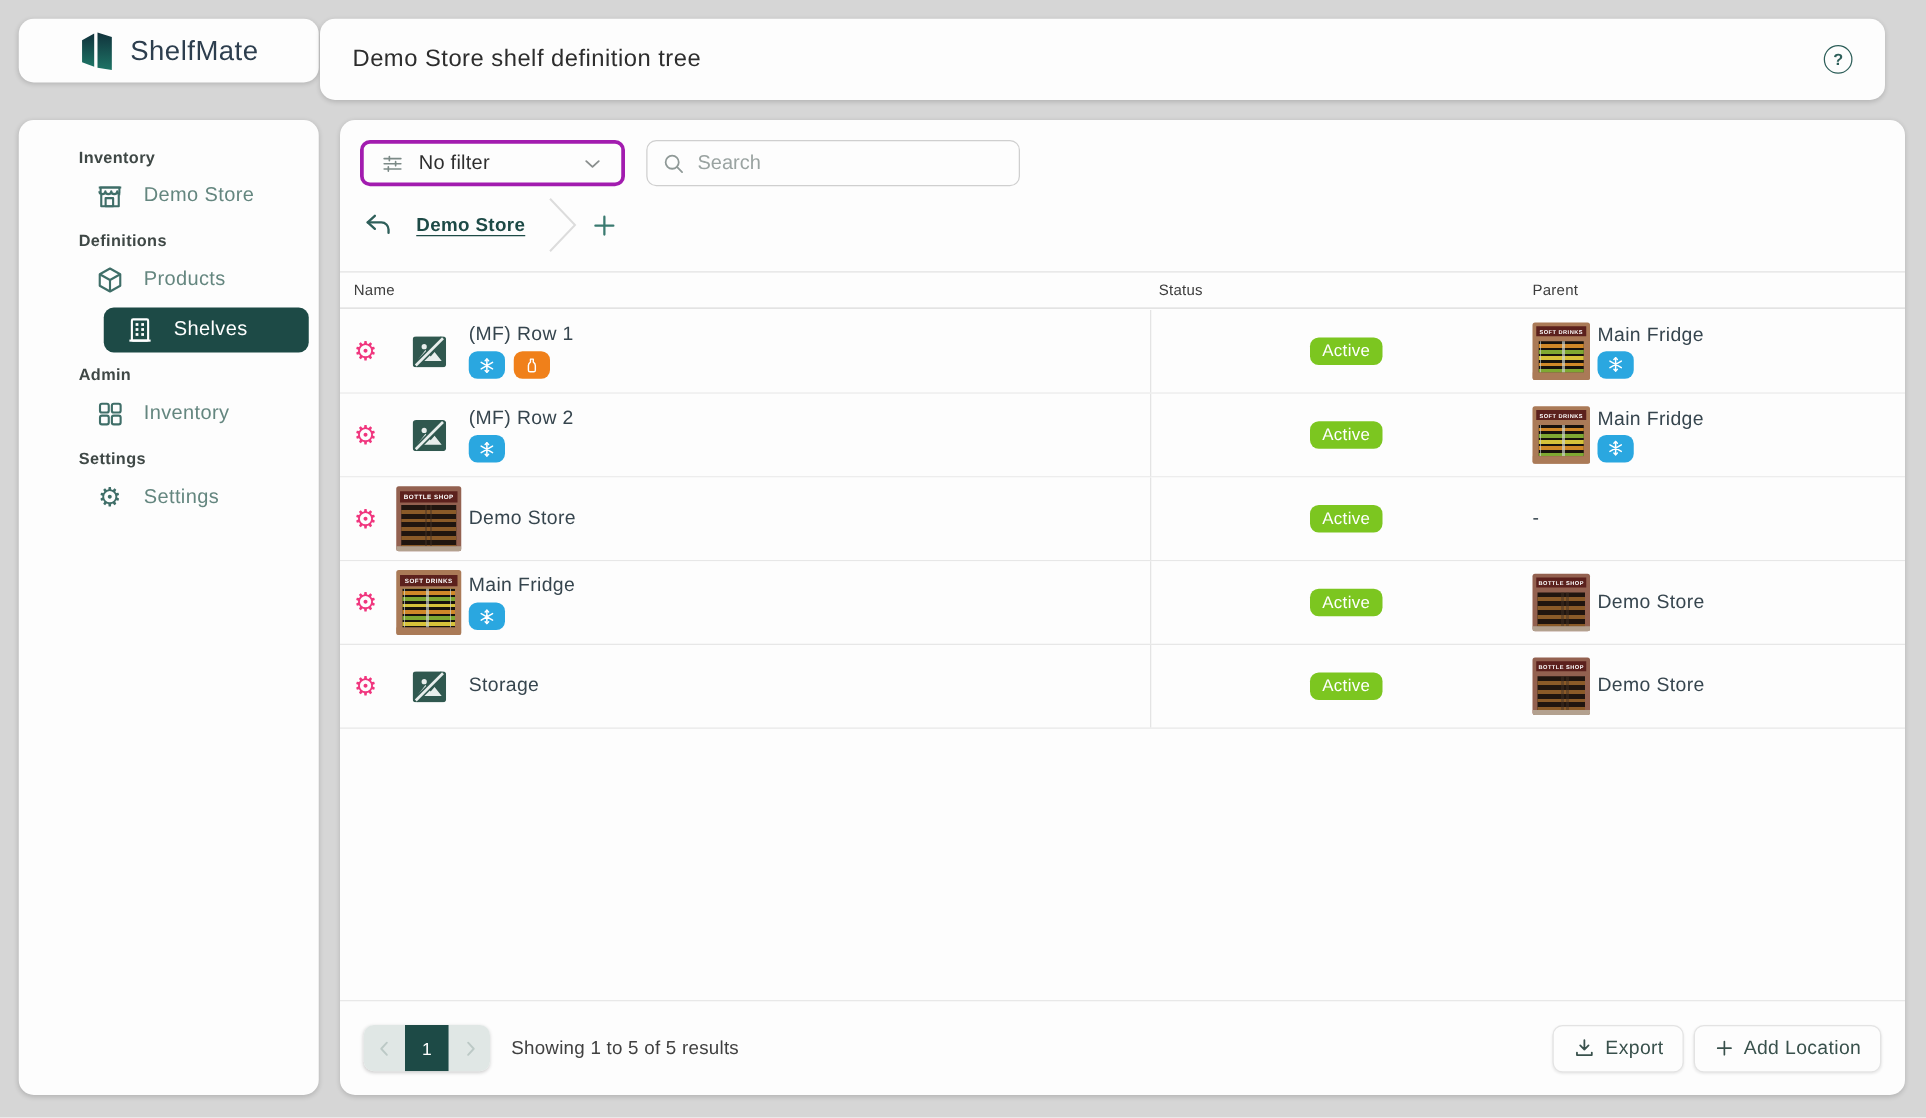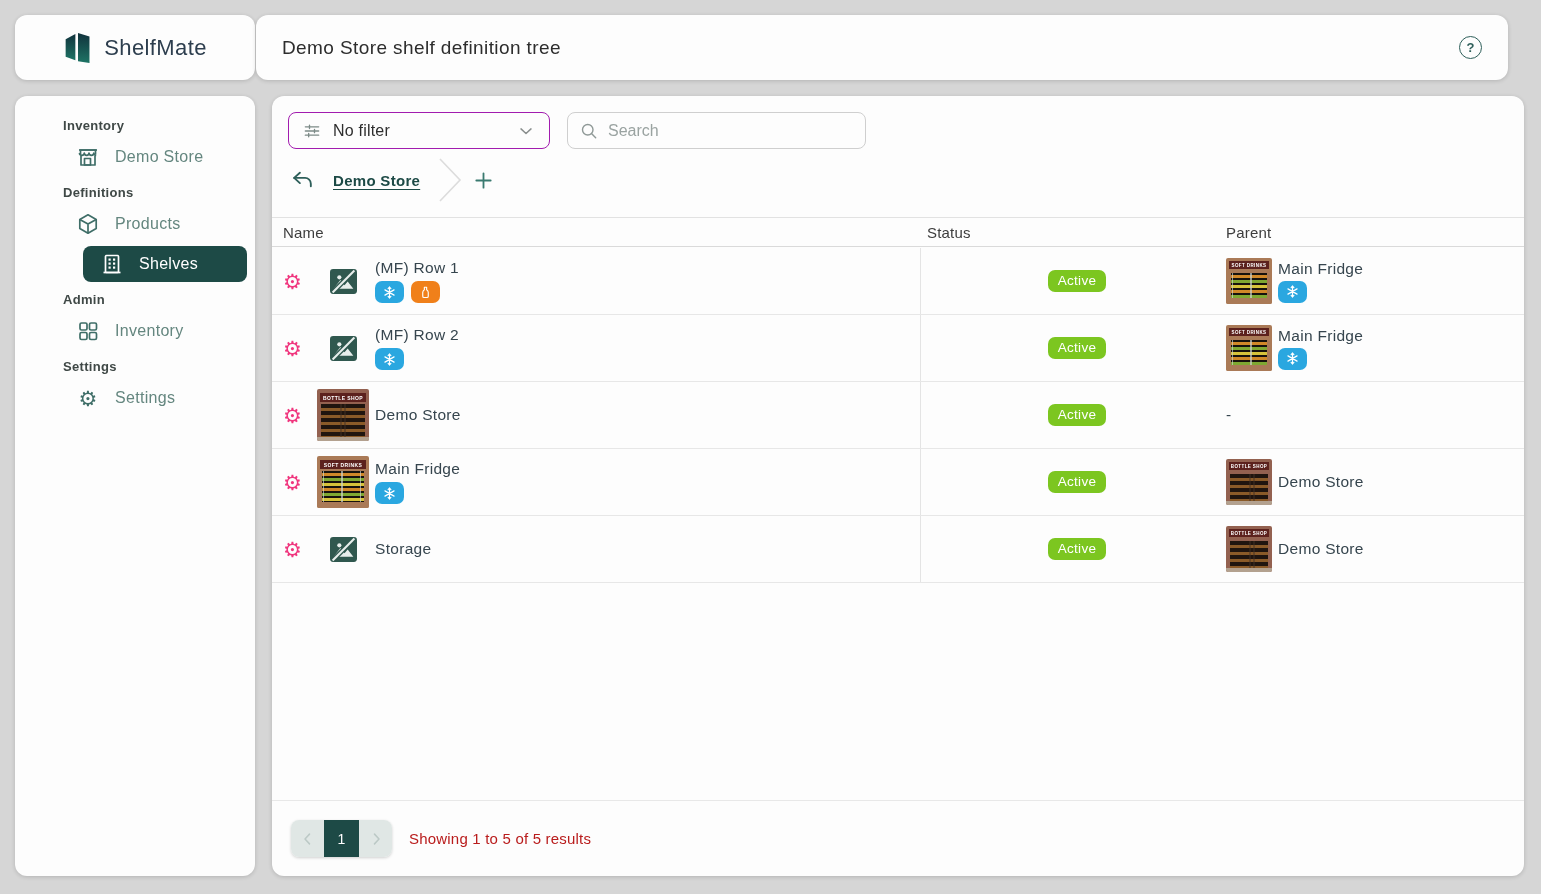--- a/index.html
+++ b/index.html
@@ -2,21 +2,21 @@
 <html><head>
 <meta charset="utf-8">
 <style>
   * { margin:0; padding:0; box-sizing:border-box; }
   html,body { width:1541px; height:894px; overflow:hidden; }
   body { background:#d6d6d6; font-family:"Liberation Sans", sans-serif; color:#2f2f2f; position:relative; }
 
   .card { position:absolute; background:#fdfdfd; border-radius:12px; box-shadow:0 1px 4px rgba(0,0,0,.16); }
 
   
-  #logo-card { left:15px; top:15px; width:240px; height:65px; display:flex; align-items:center; justify-content:center; gap:11px; }
+  #logo-card { left:15px; top:15px; width:240px; height:51px; display:flex; align-items:center; justify-content:center; gap:11px; }
   .logo-name { font-size:22px; color:#2d3e4e; letter-spacing:.4px; }
 
   
   #nav-card { left:15px; top:96px; width:240px; height:780px; padding-top:12px;padding-left:36px; }
   .nav-section-label { font-size:13px; font-weight:700; color:#3f4846; margin:10px 12px 6px 12px; letter-spacing:.3px; }
   .nav-item { display:flex; align-items:center; height:36px; margin:0 8px 4px 8px; padding-left:17px; gap:15px;
               color:#64867f; font-size:16px; letter-spacing:.3px; border-radius:8px; cursor:pointer; }
   .nav-item .nv-icon { width:24px; height:24px; display:flex; align-items:center; justify-content:center; color:#3f6e68; }
   .nav-item.selected { background:#1d4a46; color:#fff;margin-left:32px; }
   .nav-item.selected .nv-icon { color:#fff; }
@@ -25,42 +25,42 @@
   
   #header-card { left:256px; top:15px; width:1252px; height:65px; display:flex; align-items:center; padding:0 26px; }
   .page-title { font-size:19px; color:#2d2d2d; letter-spacing:.4px; }
   .help-circle { margin-left:auto; width:23px; height:23px; border:1.7px solid #2e5f5a; border-radius:50%;
                  color:#2e5f5a; font-size:13px; font-weight:700; display:flex; align-items:center; justify-content:center; cursor:pointer; }
 
   
   #main-card { left:272px; top:96px; width:1252px; height:780px; }
 
   .toolbar { position:absolute; top:16px; left:16px; display:flex; gap:17px; }
-  .filter-select { width:262px; height:37px; border:1px solid #a21caf; border-radius:8px; background:#fdfdfd;
+  .filter-select { width:212px; height:37px; border:3px solid #a21caf; border-radius:8px; background:#fdfdfd;
                    display:flex; align-items:center; padding:0 13px; gap:11px; cursor:pointer; }
   .filter-select .fs-label { font-size:16px; color:#2e2e2e; letter-spacing:.2px; }
   .filter-select .chev { margin-left:auto; color:#8a8f8e; }
   .search-box { width:299px; height:37px; border:1px solid #cfcfcf; border-radius:8px; background:#fdfdfd;
                 display:flex; align-items:center; padding:0 11px; gap:9px; }
   .search-box input { border:none; outline:none; background:transparent; font-size:16px; width:230px;
                       font-family:"Liberation Sans", sans-serif; color:#2e2e2e; }
   .search-box input::placeholder { color:#9aa3a1; }
 
   .breadcrumb { position:absolute; top:64px; left:18px; height:40px; display:flex; align-items:center; }
   .back-btn { width:26px; height:26px; color:#2e5f5a; cursor:pointer; display:flex; align-items:center; }
   .crumb-link { margin-left:17px; font-size:15px; font-weight:700; letter-spacing:.3px; color:#1d4a46;
                 text-decoration:underline; text-underline-offset:3px; cursor:pointer; }
   .crumb-sep { margin:0 6px 0 12px; color:#dcdcdc; }
   .crumb-add { width:26px; height:26px; color:#3a7a70; cursor:pointer; display:flex; align-items:center; }
 
   
   .tbl-header { position:absolute; top:121px; left:0; right:0; height:30px;
                 border-top:1px solid #e2e2e2; border-bottom:1px solid #dadada;
                 display:grid; grid-template-columns:648px 306px 1fr; align-items:center;
-                font-size:15px; color:#3d3d3d; letter-spacing:.2px; }
+                font-size:12px; color:#3d3d3d; letter-spacing:.2px; }
   .tbl-header .h-name { padding-left:11px; }
   .tbl-header .h-status { padding-left:7px; }
   .tbl-rows { position:absolute; top:152px; left:0; right:0; }
   .tbl-row { display:grid; grid-template-columns:648px 306px 1fr; height:67px; border-bottom:1px solid #e7e7e7; background:#fdfdfd; }
   .cell-name { display:flex; align-items:center; padding-left:11px; }
   .row-gear { width:22px; color:#f0367e; font-size:21px; line-height:1; cursor:pointer; flex:0 0 auto; }
   .img-slot { width:52px; flex:0 0 auto; margin-left:12px; margin-right:6px; display:flex; align-items:center; justify-content:center; }
   .name-block { display:flex; flex-direction:column; gap:4px; }
   .name-text { font-size:15.5px; color:#36454e; letter-spacing:.3px; }
   .badge-row { display:flex; gap:7px; }
@@ -91,21 +91,21 @@
         linear-gradient(90deg, transparent 0 1px, #cdd5d2aa 1px 2px, transparent 2px 19px, #cdd5d2aa 19px 21px, transparent 21px 38px, #cdd5d2aa 38px 39px, transparent 39px),
         repeating-linear-gradient(180deg, rgba(0,0,0,0) 0 2px, #d08828 2px 5px, rgba(0,0,0,0) 5px 7px, #7fa832 7px 10px, rgba(0,0,0,0) 10px 12px, #d6c23a 12px 15px); }
   .thumb.soft-drinks .base { position:absolute; bottom:0; left:0; right:0; height:6px; background:#aa7a57; }
 
   
   .tbl-footer { position:absolute; left:0; right:0; bottom:0; height:76px; border-top:1px solid #e8e8e8;
                 display:flex; align-items:center; padding:0 19px; }
   .pager { display:flex; border-radius:8px; overflow:hidden; box-shadow:0 1px 3px rgba(0,0,0,.18); }
   .pg-btn { width:33px; height:37px; background:#e0e7e5; color:#bcc9c6; display:flex; align-items:center; justify-content:center; cursor:pointer; }
   .pg-page { width:35px; height:37px; background:#1d4a46; color:#fff; font-size:14px; display:flex; align-items:center; justify-content:center; cursor:pointer; }
-  .pager-summary { margin-left:17px; font-size:15px; color:#b91c1c; letter-spacing:.2px; }
+  .pager-summary { margin-left:17px; font-size:15px; color:#404040; letter-spacing:.2px; }
   .footer-actions { margin-left:auto; display:flex; gap:8px; }
   .action-btn { height:38px; background:#fdfdfd; border:1px solid #e3e3e3; border-radius:8px; box-shadow:0 1px 2px rgba(0,0,0,.08);
                 display:flex; align-items:center; gap:7px; padding:0 15px; font-size:15.5px; color:#39514c;
                 letter-spacing:.3px; cursor:pointer; font-family:"Liberation Sans", sans-serif; }
 
   svg { display:block; }
 </style>
 </head>
 <body>
 
@@ -501,15 +501,33 @@
           </svg>
         </div>
       <div class="pg-page">1</div>
       <div class="pg-btn">
           <svg width="18" height="18">
             <use href="#s-chevright"></use>
           </svg>
         </div>
     </div>
     <div class="pager-summary">Showing 1 to 5 of 5 results</div>
+    <div class="footer-actions">
+      <button class="action-btn">
+        <span style="color:#39514c">
+            <svg width="19" height="19">
+              <use href="#s-download"></use>
+            </svg>
+          </span>
+        <span>Export</span>
+      </button>
+      <button class="action-btn">
+        <span style="color:#39514c">
+            <svg width="17" height="17">
+              <use href="#s-plus"></use>
+            </svg>
+          </span>
+        <span>Add Location</span>
+      </button>
+    </div>
   </div>
 
 </div>
 
 </body></html>

